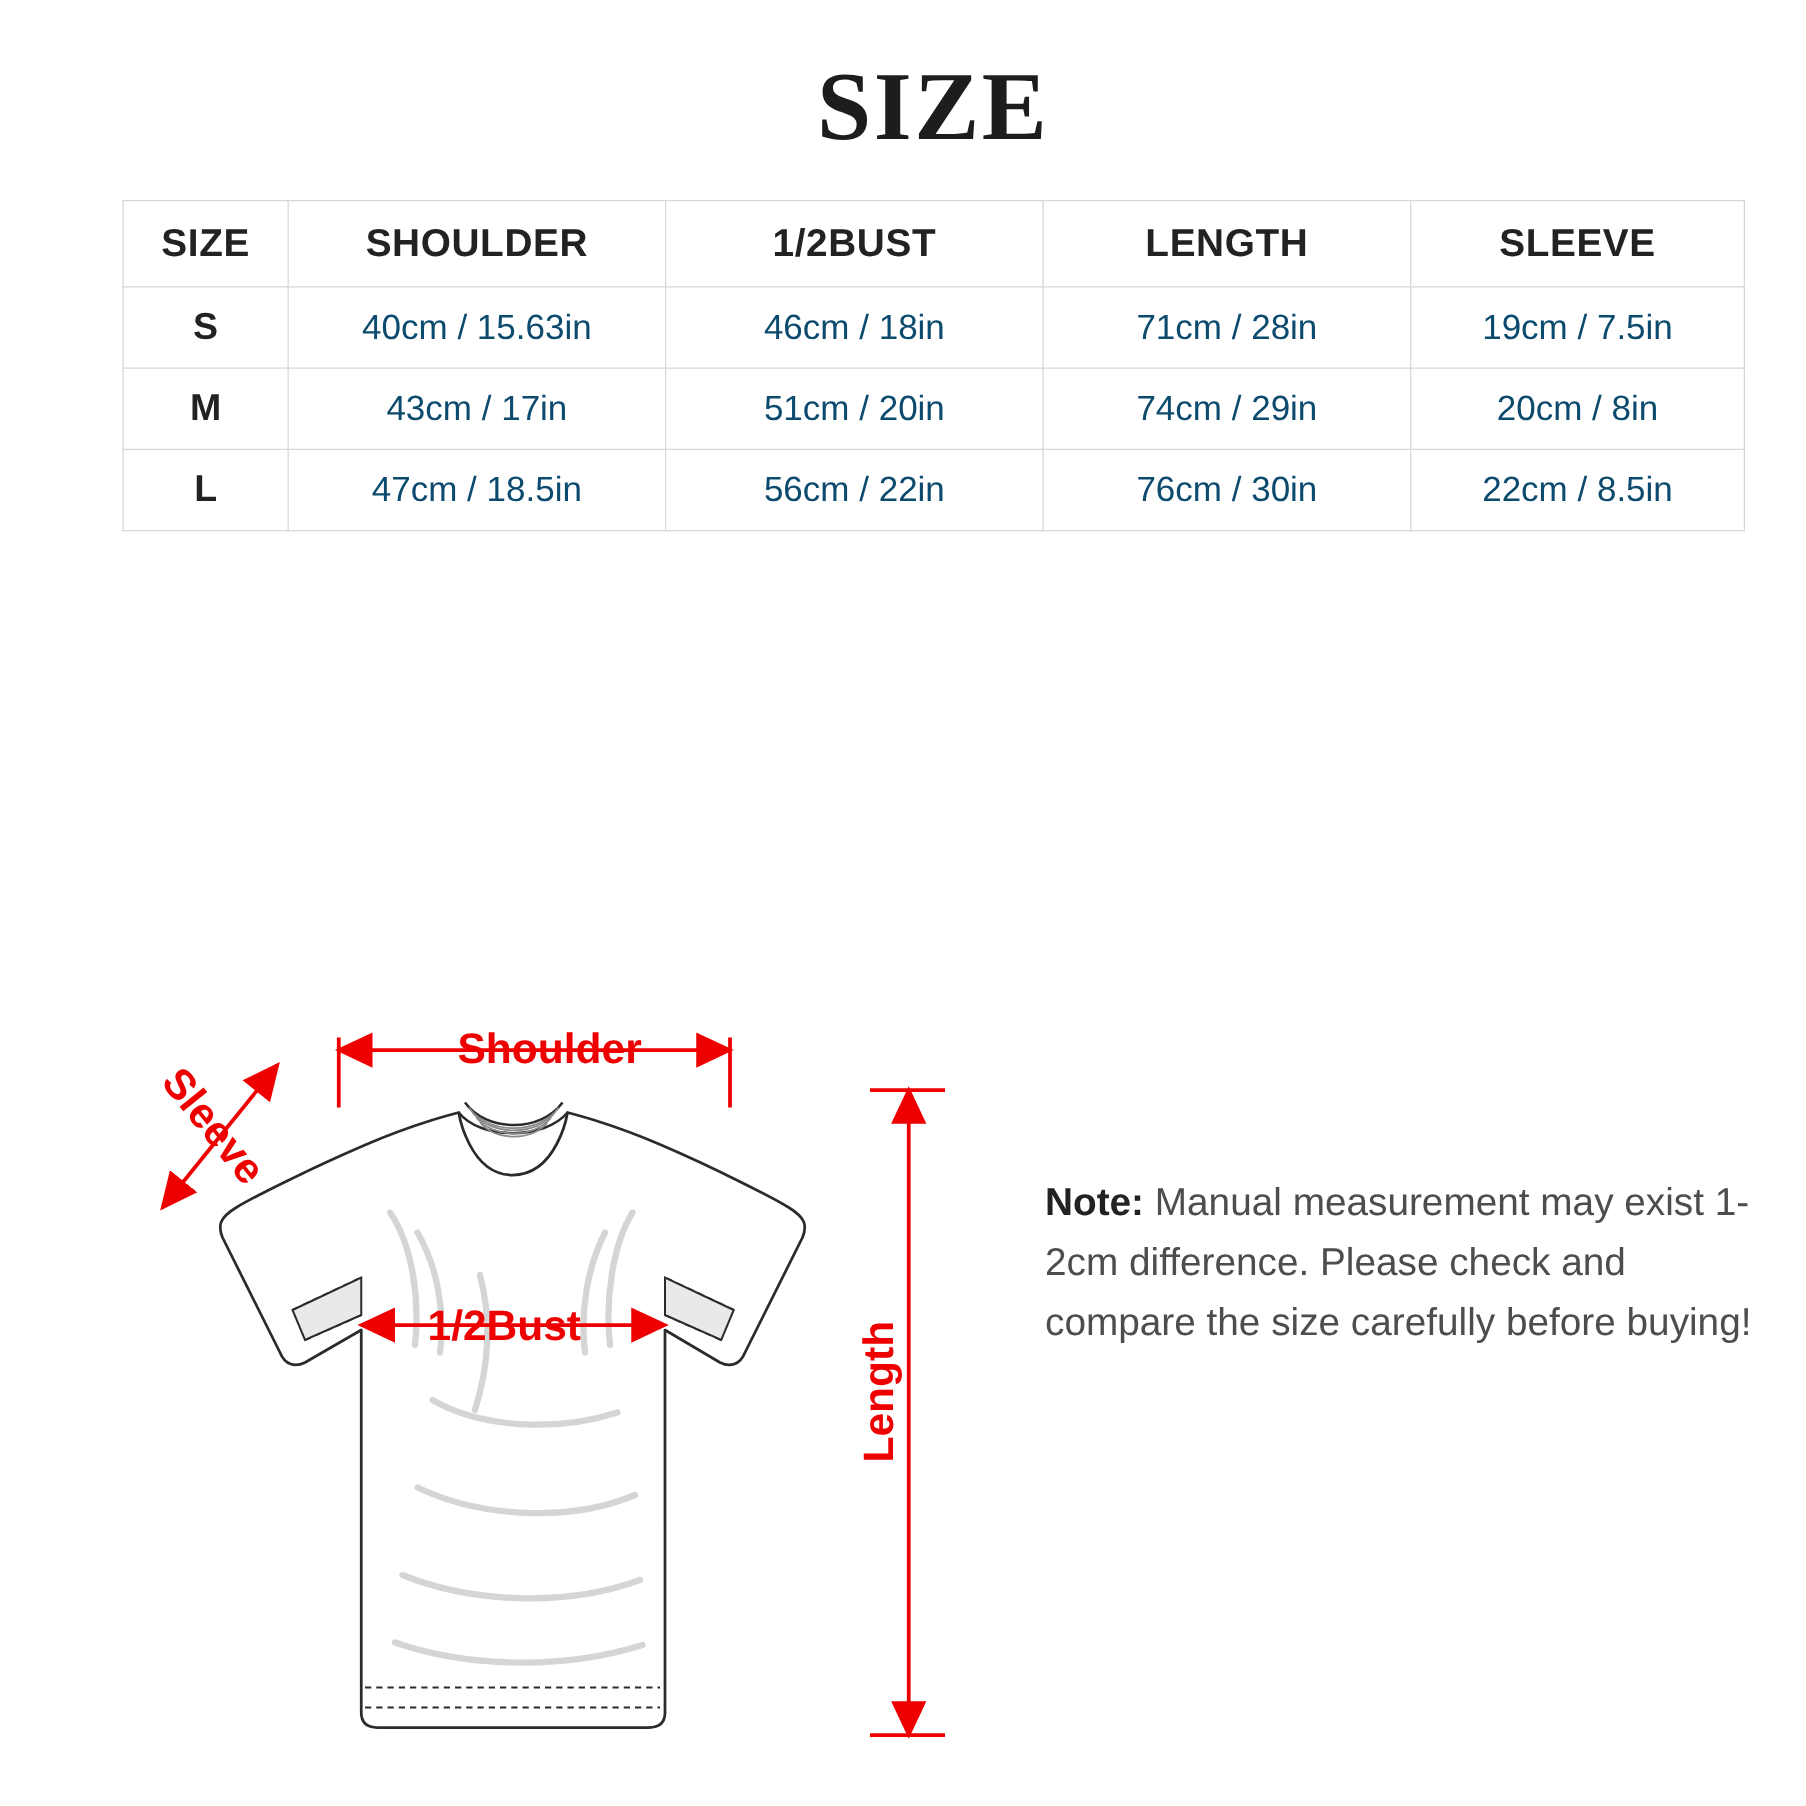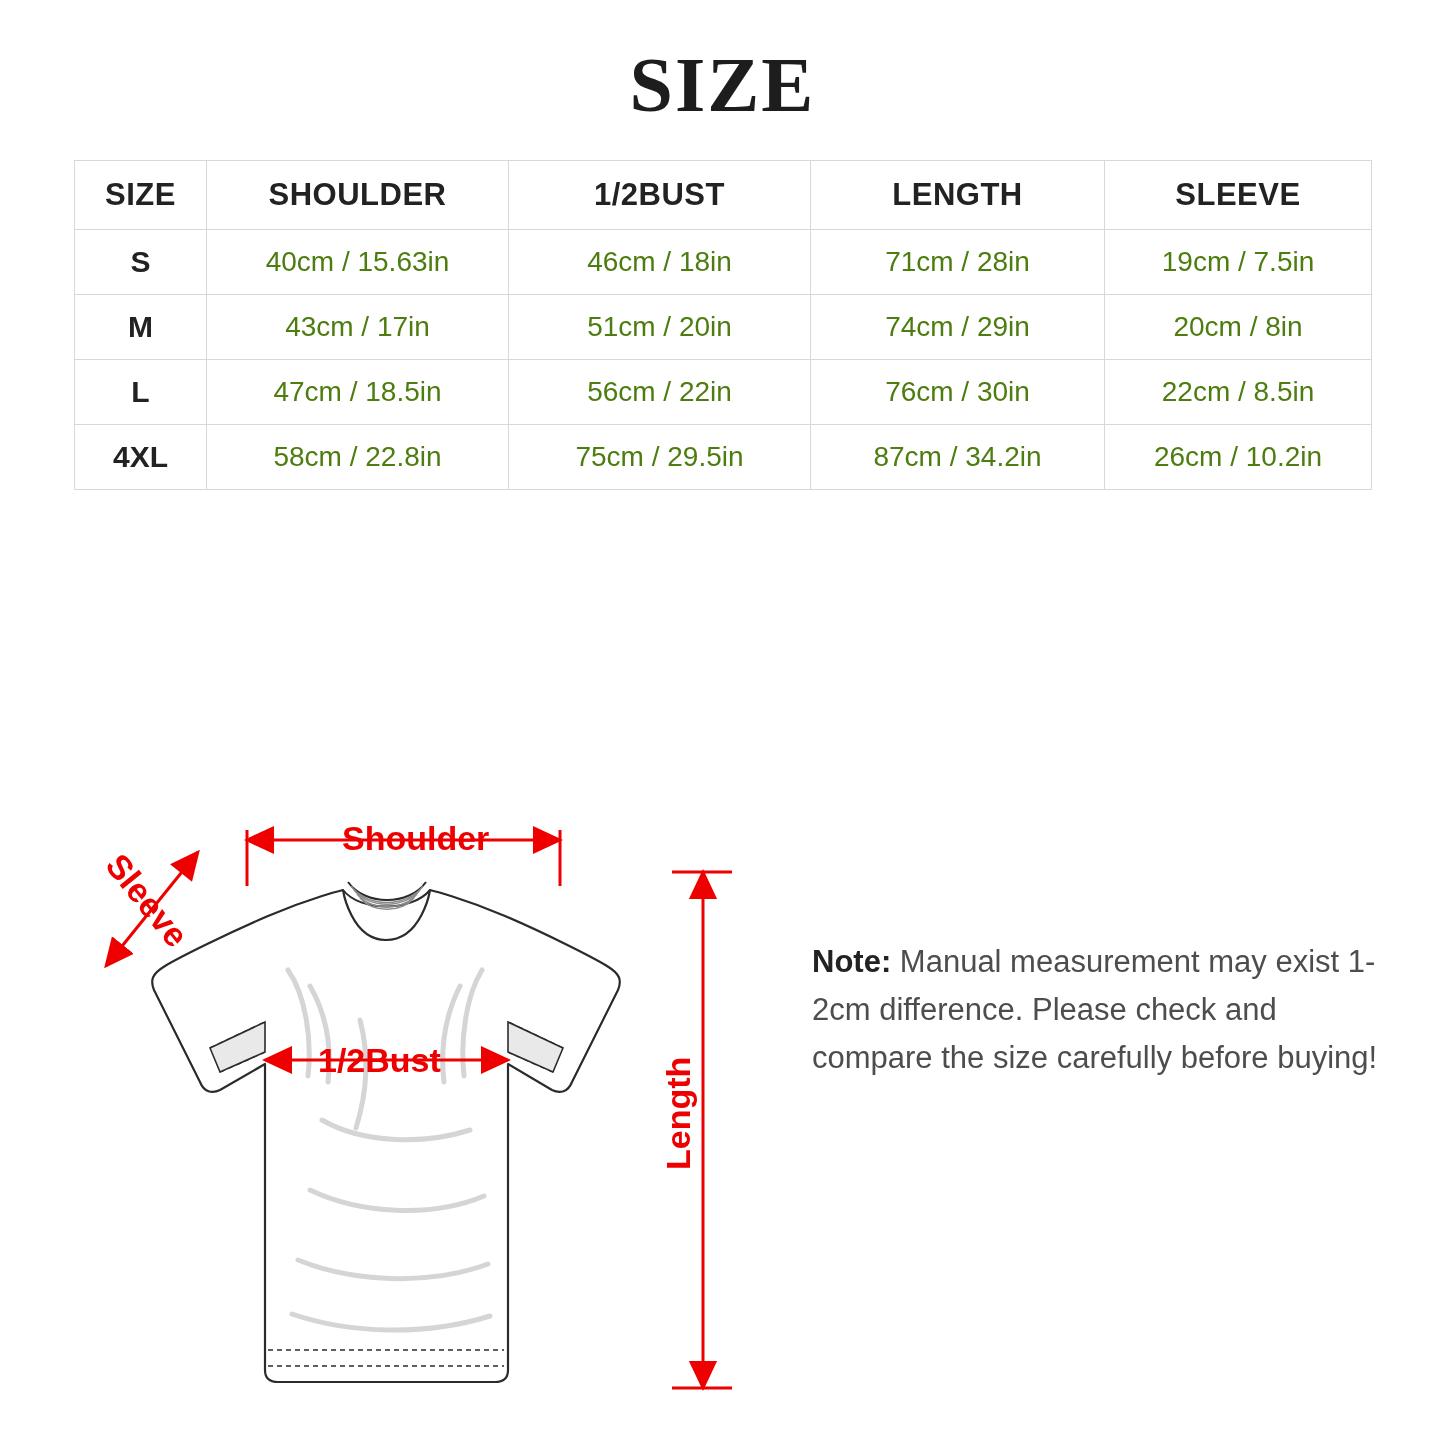--- a/index.html
+++ b/index.html
@@ -12,20 +12,21 @@
     height: 1445px;
     font-family: "Liberation Sans", sans-serif;
     color: #3a3a3a;
     position: relative;
     overflow: hidden;
   }
   .page {
     position: relative;
     width: 1174px;
     height: 1445px;
+    margin-left: 24px;
   }
 
   
   .title {
     position: absolute;
     top: 46px;
     left: 0;
     width: 1445px;
     text-align: center;
     font-family: "Liberation Serif", serif;
@@ -60,21 +61,21 @@
     letter-spacing: 0.5px;
   }
   .size-table tbody td.sizecell {
     font-size: 30px;
     font-weight: bold;
     color: #222222;
   }
   .size-table tbody td.valcell {
     font-size: 28px;
     font-weight: normal;
-    color: #4d7c0f;
+    color: #0c4a6e;
   }
   col.c-size { width: 132px; }
   col.c-shoulder { width: 302px; }
   col.c-bust { width: 302px; }
   col.c-length { width: 294px; }
   col.c-sleeve { width: 267px; }
 
   
   .diagram {
     position: absolute;
@@ -138,27 +139,20 @@
         <td class="valcell">51cm / 20in</td>
         <td class="valcell">74cm / 29in</td>
         <td class="valcell">20cm / 8in</td>
       </tr>
       <tr>
         <td class="sizecell">L</td>
         <td class="valcell">47cm / 18.5in</td>
         <td class="valcell">56cm / 22in</td>
         <td class="valcell">76cm / 30in</td>
         <td class="valcell">22cm / 8.5in</td>
-      </tr>
-      <tr>
-        <td class="sizecell">4XL</td>
-        <td class="valcell">58cm / 22.8in</td>
-        <td class="valcell">75cm / 29.5in</td>
-        <td class="valcell">87cm / 34.2in</td>
-        <td class="valcell">26cm / 10.2in</td>
       </tr>
     </tbody>
   </table>
 
   <div class="diagram">
     <svg width="740" height="620" viewBox="0 0 740 620">
       <defs>
         <marker id="arr" markerWidth="11" markerHeight="11" refX="9" refY="5.5" orient="auto">
           <path d="M0,0.8 L10,5.5 L0,10.2 z" fill="#ee0000"></path>
         </marker>

